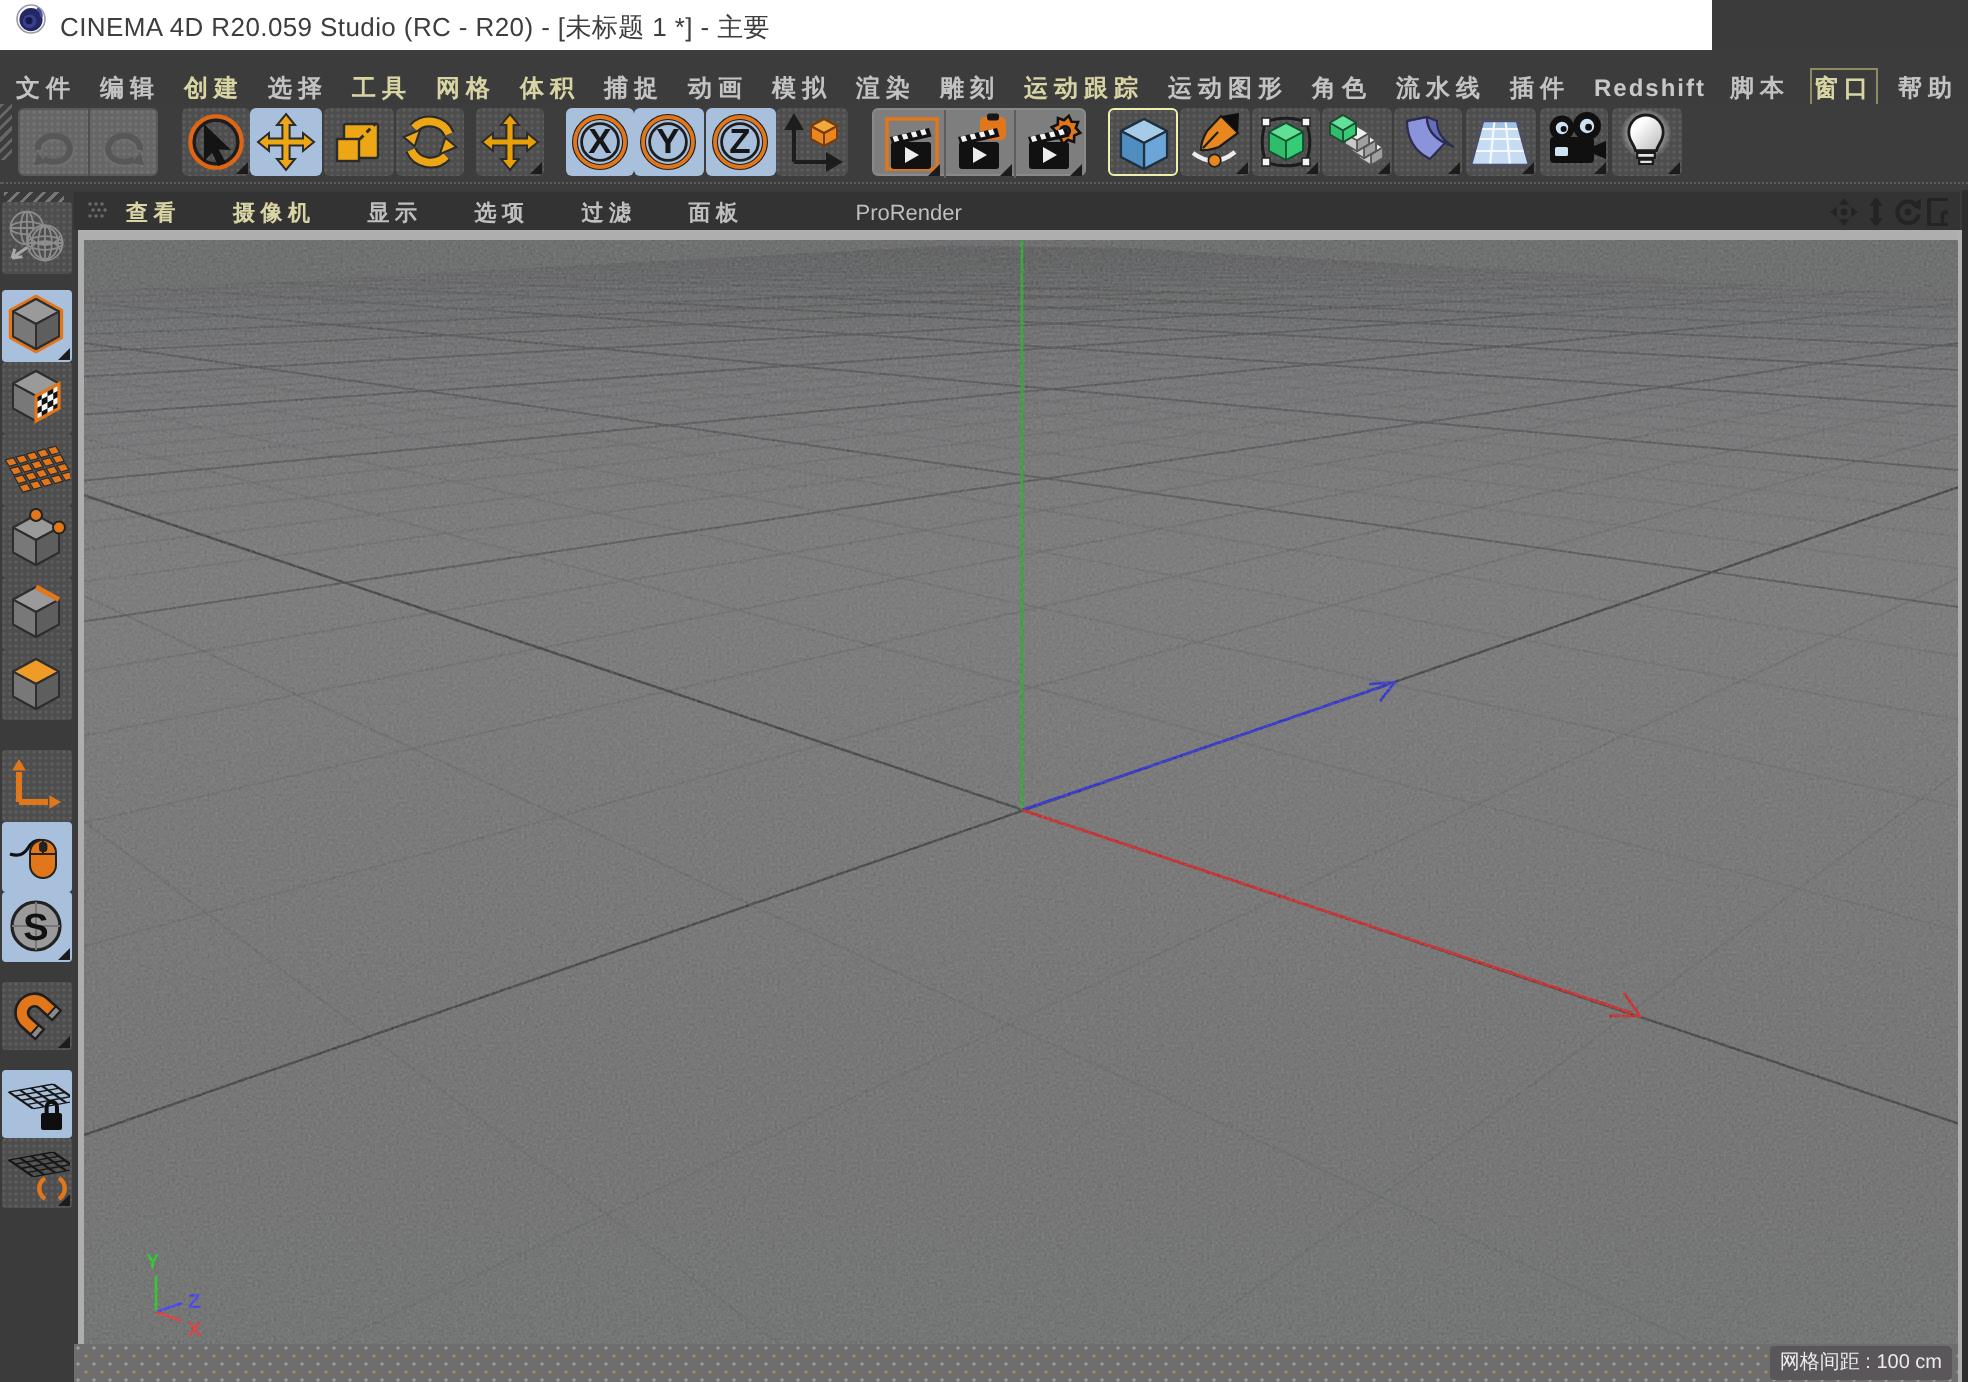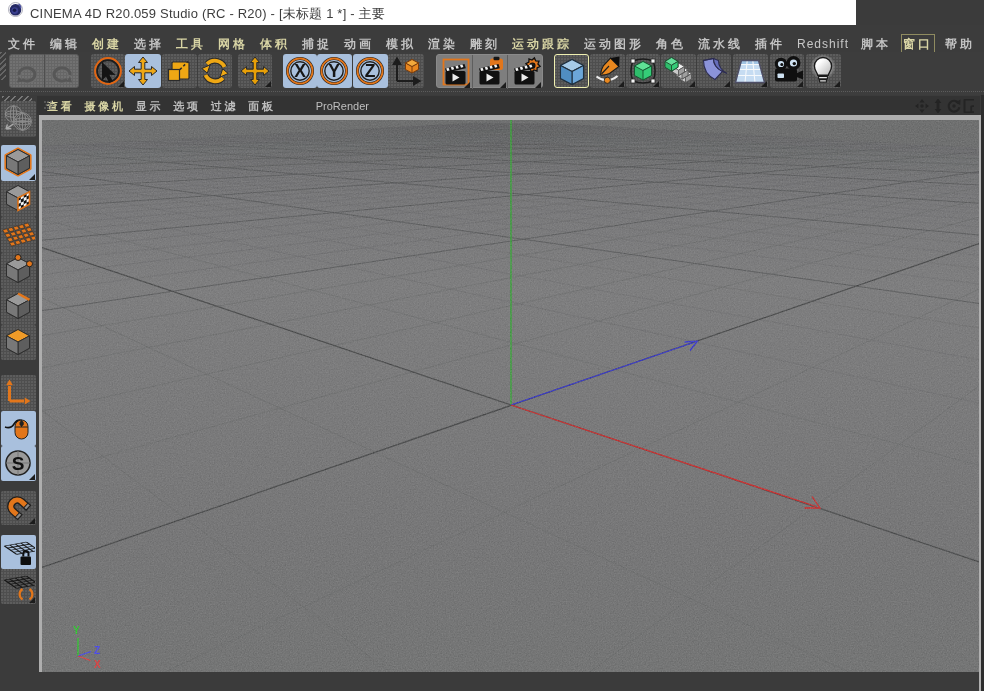--- a/index.html
+++ b/index.html
@@ -1,27 +1,27 @@
 <!DOCTYPE html>
 <html><head><meta charset="utf-8"><style>
 * { margin:0; padding:0; box-sizing:border-box; }
 html,body { width:984px; height:691px; overflow:hidden; font-family:"Liberation Sans",sans-serif; background:#3b3b3b; }
 #page { position:relative; width:984px; height:691px; }
 .abs { position:absolute; }
 #titlebar { left:0; top:0; width:856px; height:25px; background:#ffffff; color:#3d3d3d; font-size:13px; }
 #titlebar .t { position:absolute; left:30px; top:5px; letter-spacing:0.2px; }
 #menubar { left:0; top:25px; width:984px; height:27px; background:#3c3c3c; color:#c8c8c8; font-size:12px; }
 #menubar .mi { display:inline-block; margin-left:12px; margin-top:11px; letter-spacing:3px; font-weight:bold; color:#c3c3c3; }
-#menubar .mi.lat { letter-spacing:1px; font-weight:normal; color:#c8c8c8; }
+#menubar .mi.lat { letter-spacing:1px; font-weight:bold; color:#c8c8c8; }
 #menubar .mi:first-child { margin-left:8px; }
 #toolbar { left:0; top:52px; width:984px; height:43px; background:#3d3d3d; }
 #tsep { left:0; top:91px; width:984px; height:2px; background:#3d3d3d; border-top:1px dotted #5c5c5c; }
 #sidebar { left:0; top:95px; width:37px; height:596px; background:#3b3b3b; }
 #vpmenu { left:37px; top:96px; width:943px; height:19px; background:#333333; color:#c4c4c4; font-size:11px; }
-#vpmenu .mi { display:inline-block; margin-left:10px; margin-top:3px; letter-spacing:2.75px; font-weight:bold; color:#bfbfbf; }
+#vpmenu .mi { display:inline-block; margin-left:26px; margin-top:3px; letter-spacing:2.75px; font-weight:bold; color:#bfbfbf; }
 #vpmenu .mi.lat { letter-spacing:0; font-weight:normal;padding-left:30px; }
 #vpmenu span.mi:first-of-type { }
 .btn { position:absolute; border-radius:3px; background:#4e4e4e; }
 .btn.dot { background-image:radial-gradient(circle at 1px 1px,rgba(200,200,200,0.13) 0.7px,transparent 0.9px); background-size:3px 3px; }
 .btn.blue { background:#a9c0dd; }
 .btn.lgray { background:#7e7e7e; }
 .tri:after { content:""; position:absolute; right:1px; bottom:1px; border-style:solid; border-width:0 0 6px 6px; border-color:transparent transparent #1c1c1c transparent; }
 #handle1 { left:1px; top:4px; width:6px; height:28px; background:repeating-linear-gradient(135deg,#666 0 1.5px,transparent 1.5px 4px); }
 #vframe_top { left:39px; top:115px; width:941px; height:5px; background:#aeaeae; }
 #vframe_left { left:39px; top:115px; width:4px; height:557px; background:#aeaeae; }
@@ -726,13 +726,16 @@
     <line x1="78" y1="656" x2="90.5" y2="660.5" stroke="#e03434"></line>
   </g>
   <g font-size="10" font-weight="bold" font-family="Liberation Sans">
     <text x="73" y="634" fill="#22c822">Y</text>
     <text x="94" y="654" fill="#3c3cf0">Z</text>
     <text x="94" y="668" fill="#e03434">X</text>
   </g>
 
   <rect x="42" y="120" width="937" height="552" filter="url(#noise)" opacity="0.26"></rect>
 </svg>
+<div id="bottombar" class="abs">
+      <div id="gridlabel">网格间距 : 100 cm</div>
+    </div>
 <div class="abs" style="left:0;top:672px;width:37px;height:19px;background:#3b3b3b"></div>
 </div>
 </body></html>

